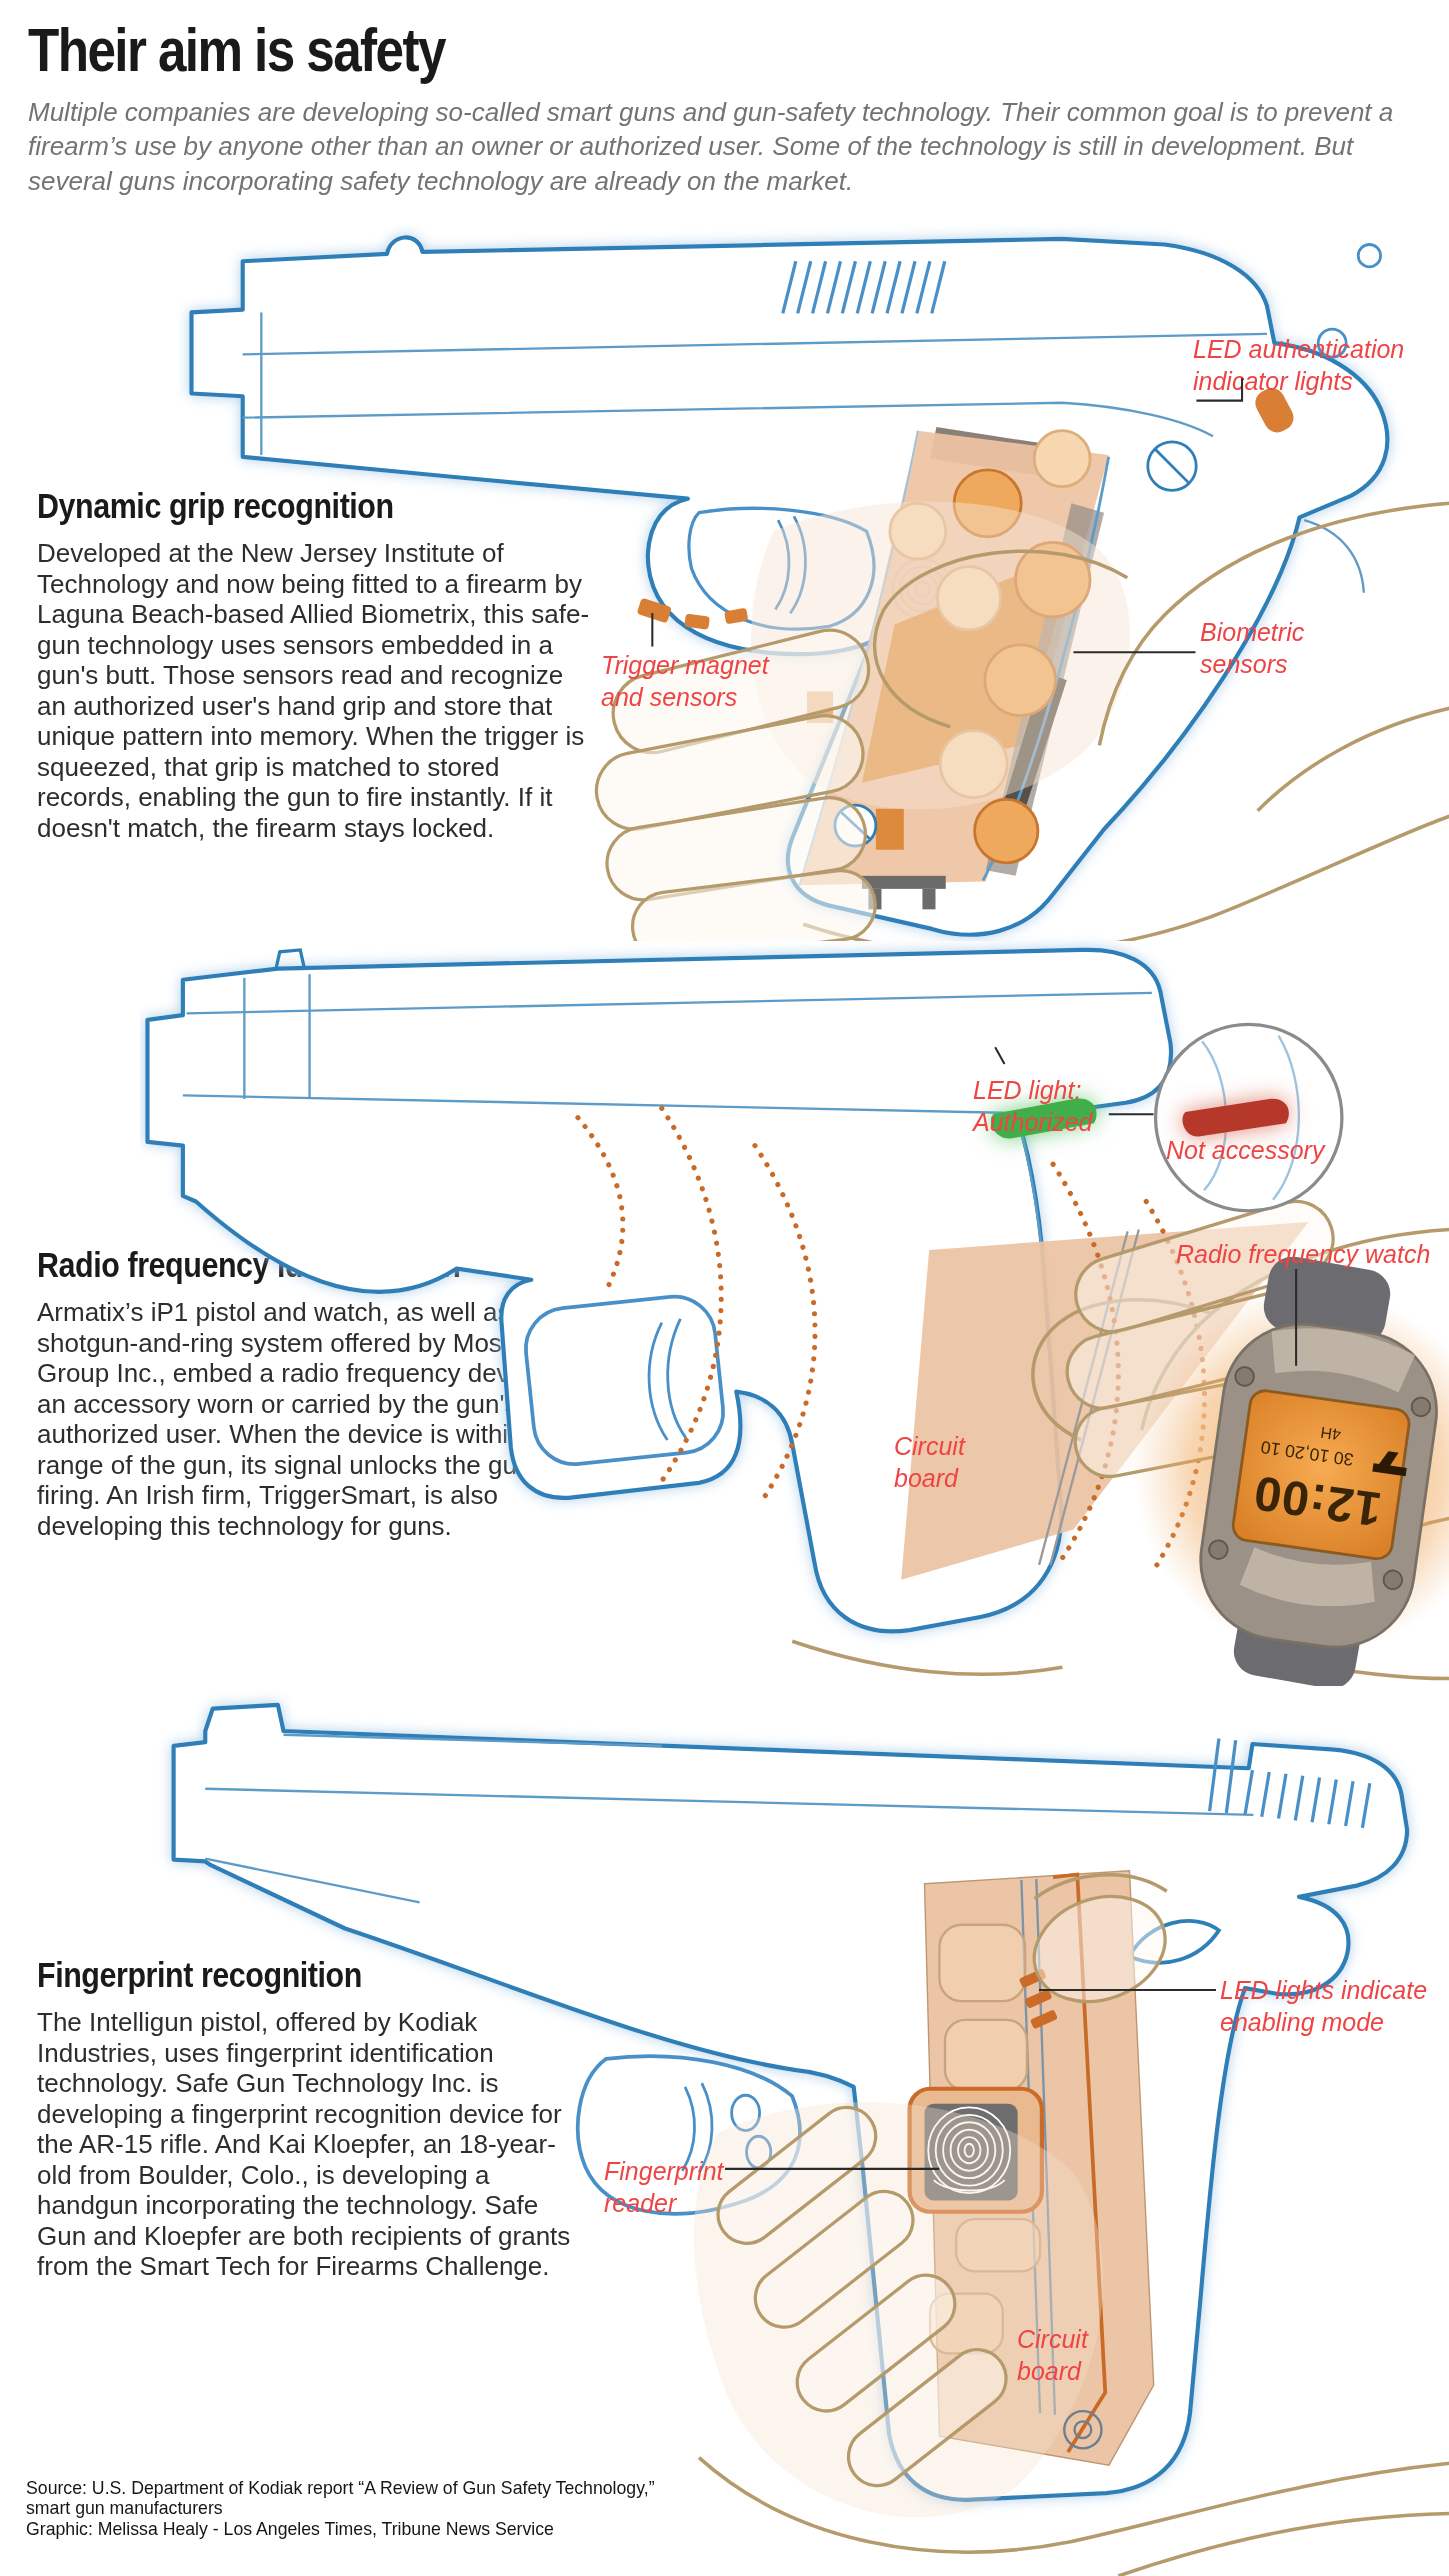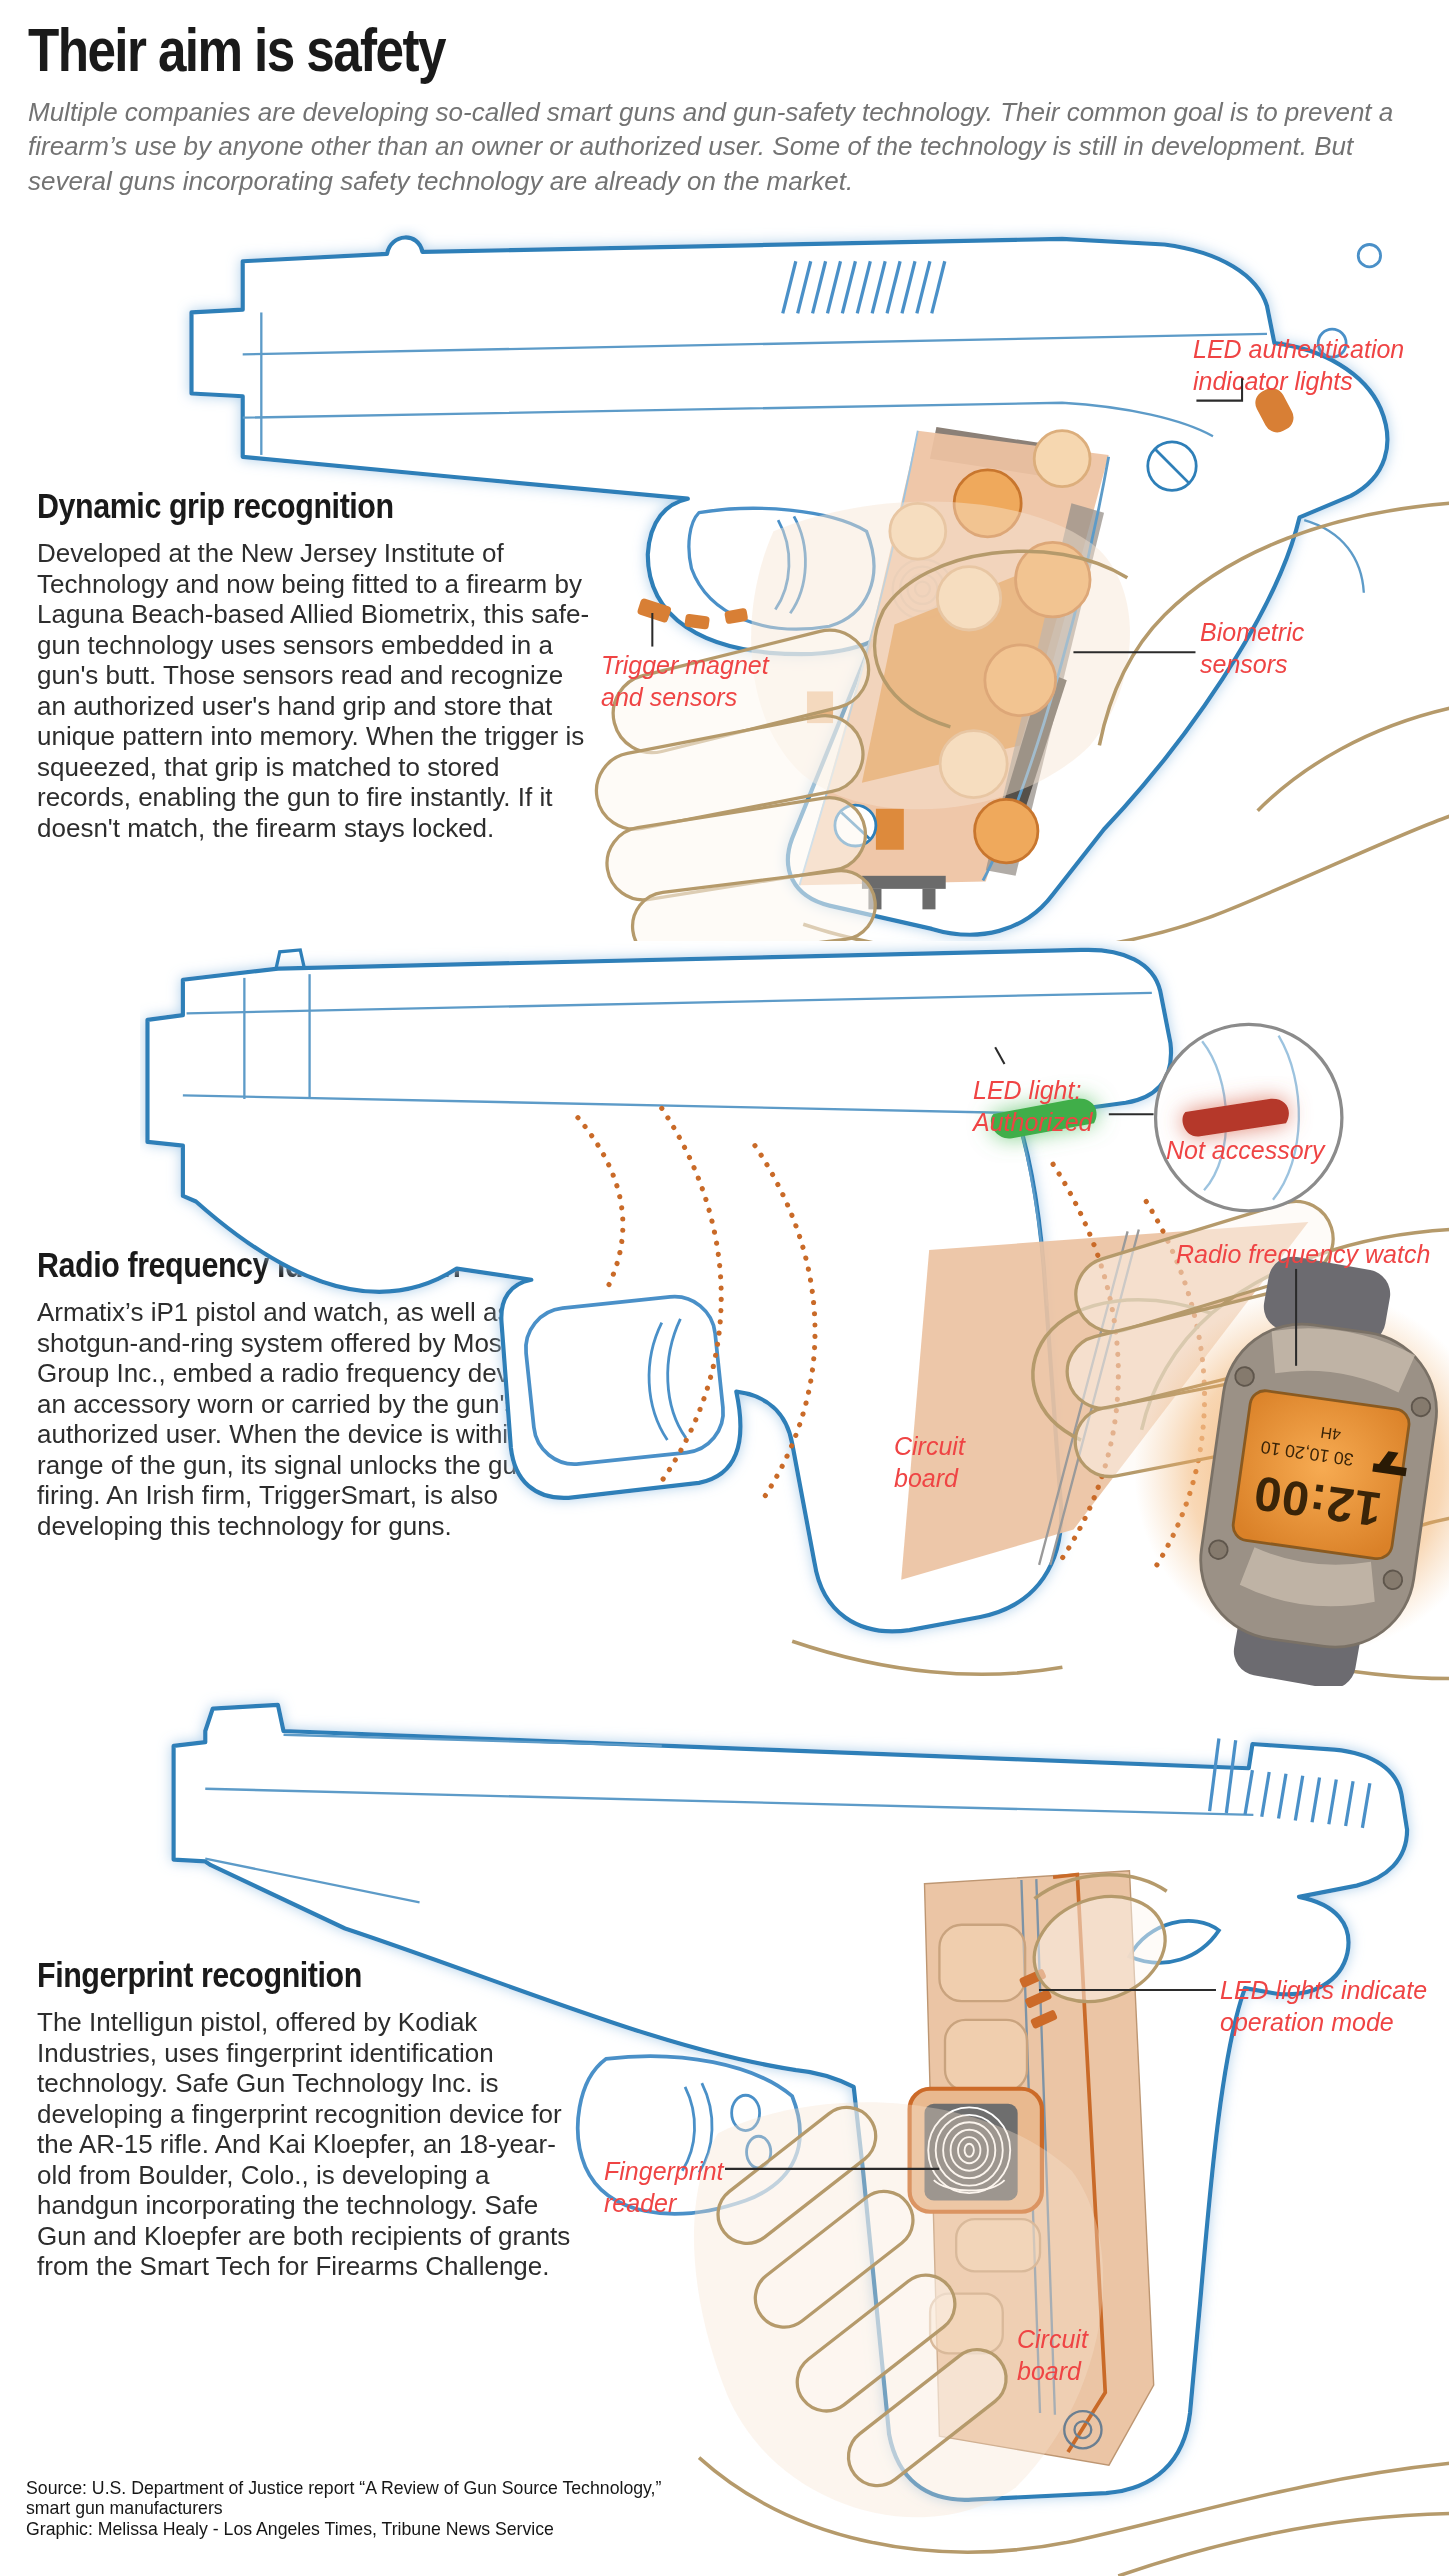--- a/index.html
+++ b/index.html
@@ -25,21 +25,21 @@
 
 <div class="abs sec-h" style="left:37px;top:486px">Dynamic grip recognition</div>
 <div class="abs sec-b" style="left:37px;top:538px">Developed at the New Jersey Institute of Technology and now being fitted to a firearm by Laguna Beach-based Allied Biometrix, this safe-gun technology uses sensors embedded in a gun's butt. Those sensors read and recognize an authorized user's hand grip and store that unique pattern into memory. When the trigger is squeezed, that grip is matched to stored records, enabling the gun to fire instantly. If it doesn't match, the firearm stays locked.</div>
 
 <div class="abs sec-h" style="left:37px;top:1245px">Radio frequency identification</div>
 <div class="abs sec-b" style="left:37px;top:1297px">Armatix’s iP1 pistol and watch, as well as a shotgun-and-ring system offered by Mossberg Group Inc., embed a radio frequency device in an accessory worn or carried by the gun's authorized user. When the device is within range of the gun, its signal unlocks the gun for firing. An Irish firm, TriggerSmart, is also developing this technology for guns.</div>
 
 <div class="abs sec-h" style="left:37px;top:1955px">Fingerprint recognition</div>
 <div class="abs sec-b" style="left:37px;top:2007px">The Intelligun pistol, offered by Kodiak Industries, uses fingerprint identification technology. Safe Gun Technology Inc. is developing a fingerprint recognition device for the AR-15 rifle. And Kai Kloepfer, an 18-year-old from Boulder, Colo., is developing a handgun incorporating the technology. Safe Gun and Kloepfer are both recipients of grants from the Smart Tech for Firearms Challenge.</div>
 
-<div class="abs src" style="left:26px;top:2478px;width:652px">Source: U.S. Department of Justice report “A Review of Gun Source Technology,” smart gun manufacturers</div>
+<div class="abs src" style="left:26px;top:2478px;width:652px">Source: U.S. Department of Kodiak report “A Review of Gun Safety Technology,” smart gun manufacturers</div>
 <div class="abs src" style="left:26px;top:2519px;width:708px">Graphic: Melissa Healy - Los Angeles Times, Tribune News Service</div>
 
 <svg class="abs" style="left:177px;top:224px" width="1273" height="717" viewBox="0 0 1366 770">
   <defs>
     <filter id="bglow" x="-20%" y="-20%" width="140%" height="140%">
       <feDropShadow dx="0" dy="0" stdDeviation="7" flood-color="#a9cce8" flood-opacity="0.9"></feDropShadow>
     </filter>
   </defs>
 
   <path filter="url(#bglow)" d="M15,95 L70,92 L70,40 L225,32 C229,10 259,8 263,30 L950,16 L1060,22 C1120,30 1160,55 1170,88 L1178,128 C1230,134 1275,160 1292,198 C1308,236 1298,272 1260,292 L1205,315 C1180,420 1080,560 995,650 L940,720 C910,760 860,772 810,757 L700,732 C660,722 648,692 660,660 L746,448 C730,456 700,462 670,462 C560,462 505,420 505,355 C507,318 525,300 548,295 L300,272 L70,250 L70,185 L15,182 Z" fill="#ffffff" stroke="#2e7fb8" stroke-width="4.5" stroke-linejoin="round"></path>
@@ -312,21 +312,21 @@
 sensors</div>
 
 <div class="abs ann" style="left:973px;top:1075px">LED light:
 Authorized</div>
 <div class="abs ann" style="left:1166px;top:1135px">Not accessory</div>
 <div class="abs ann" style="left:1176px;top:1239px">Radio frequency watch</div>
 <div class="abs ann" style="left:894px;top:1431px">Circuit
 board</div>
 
 <div class="abs ann" style="left:1220px;top:1975px">LED lights indicate
-operation mode</div>
+enabling mode</div>
 <div class="abs ann" style="left:604px;top:2156px">Fingerprint
 reader</div>
 <div class="abs ann" style="left:1017px;top:2324px">Circuit
 board</div>
 
 <svg class="abs leaders" style="left:0;top:0" width="1450" height="2576" viewBox="0 0 1556 2765">
   <g fill="none" stroke="#2b2b2b" stroke-width="2.2">
     <polyline points="1333,406 1333,430 1284,430"></polyline>
     <line x1="700" y1="658" x2="700" y2="694"></line>
     <line x1="1152" y1="700" x2="1283" y2="700"></line>

